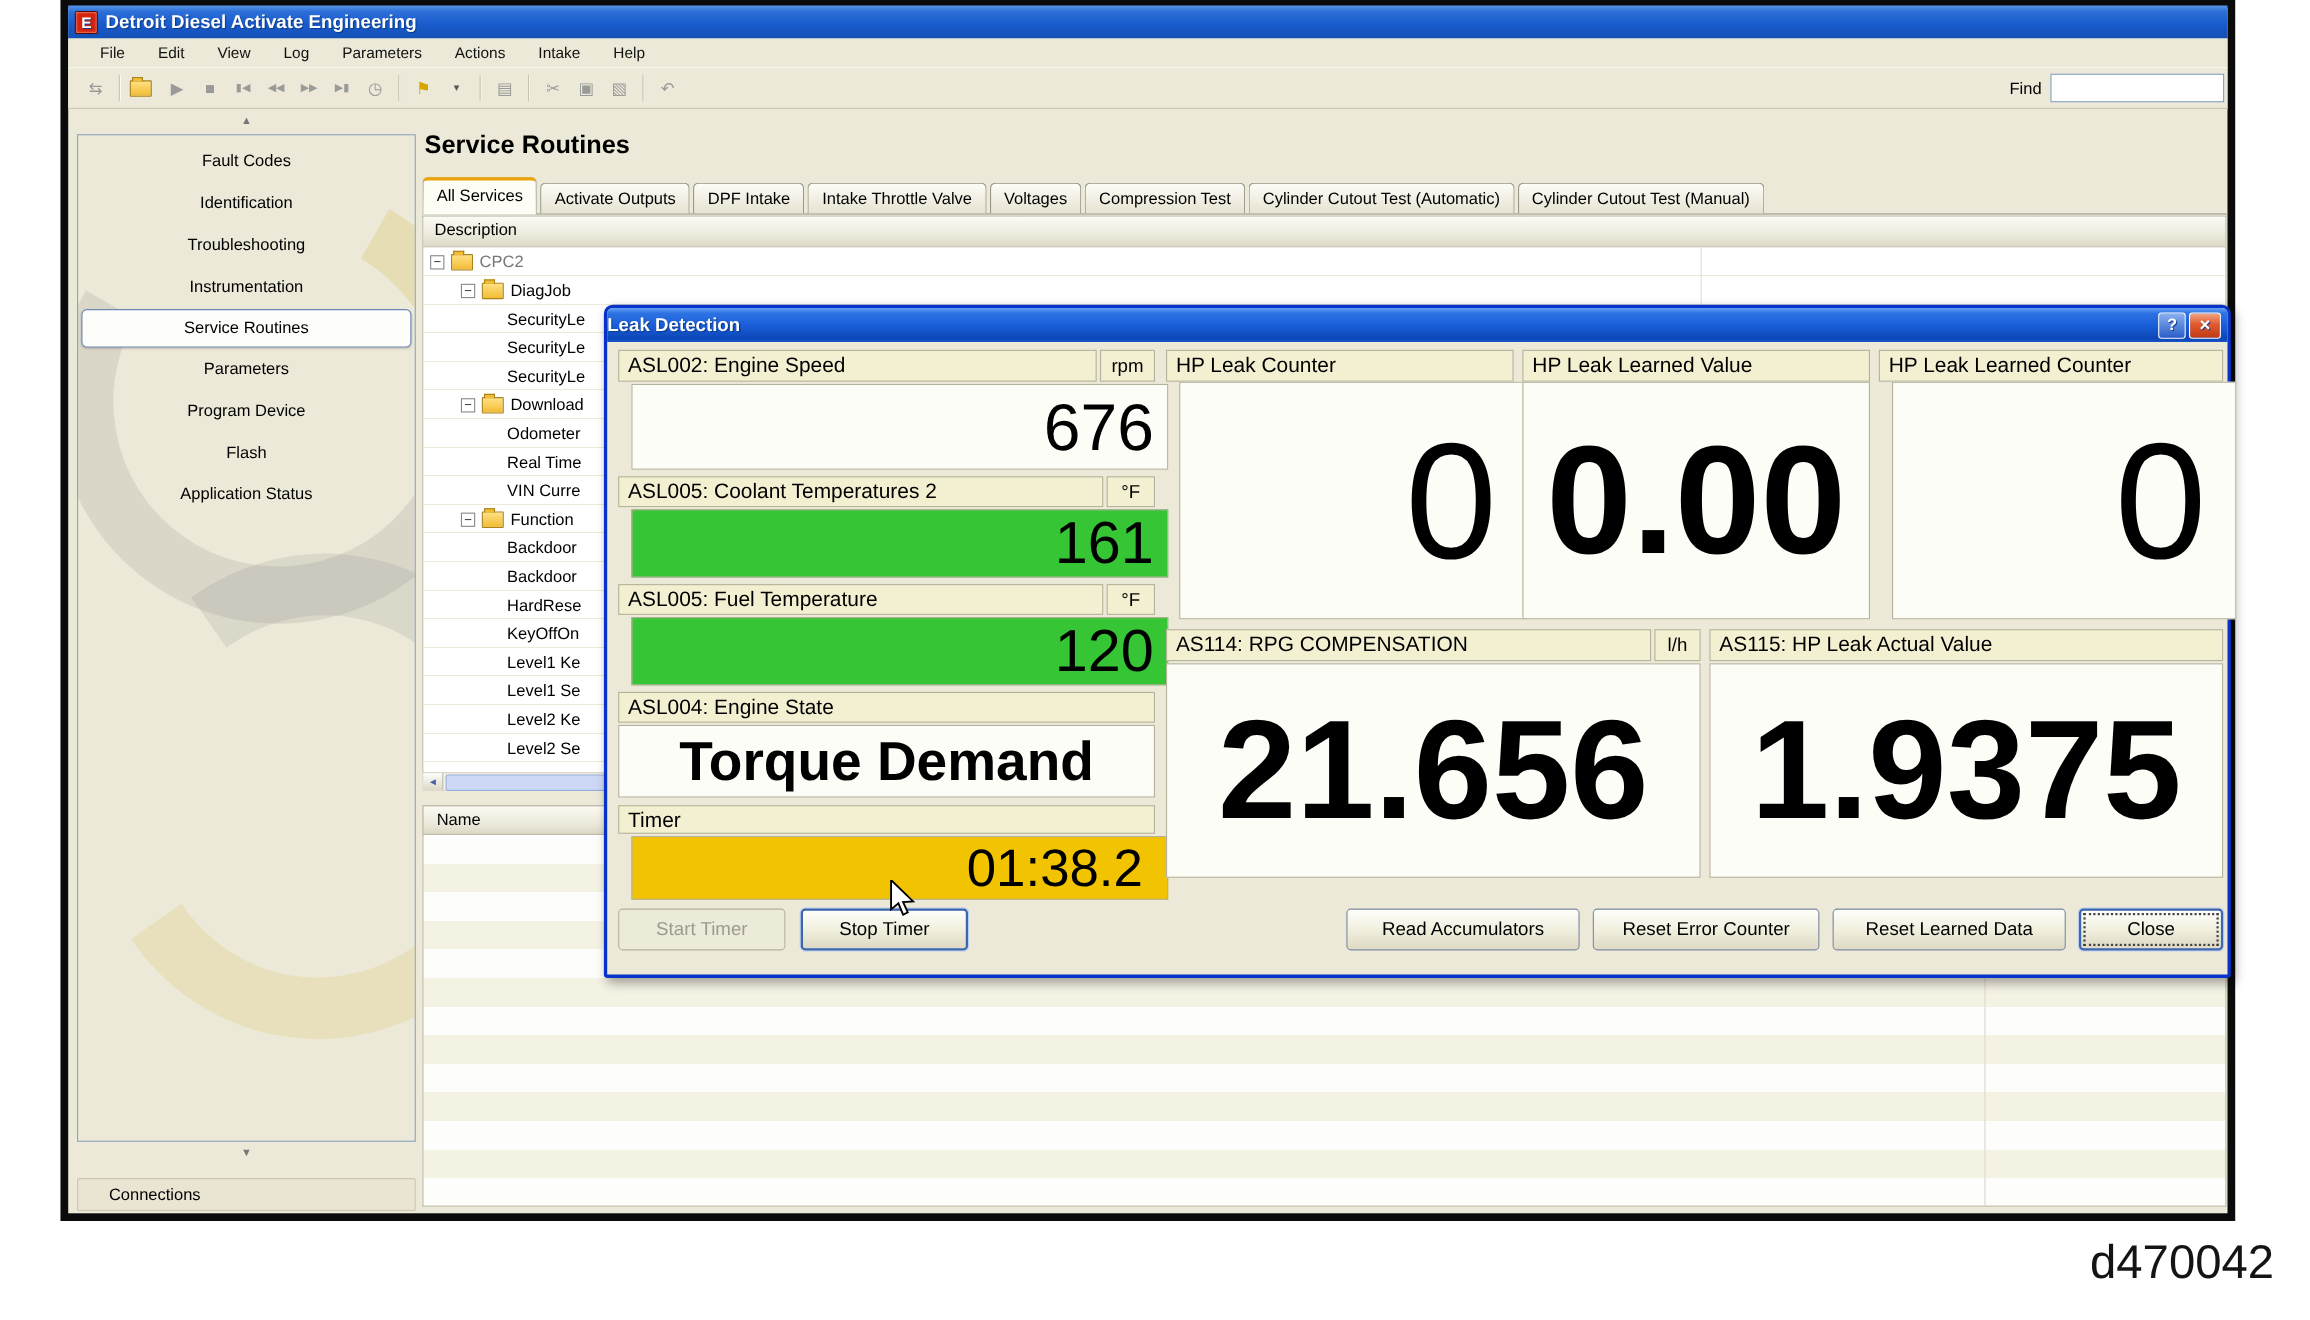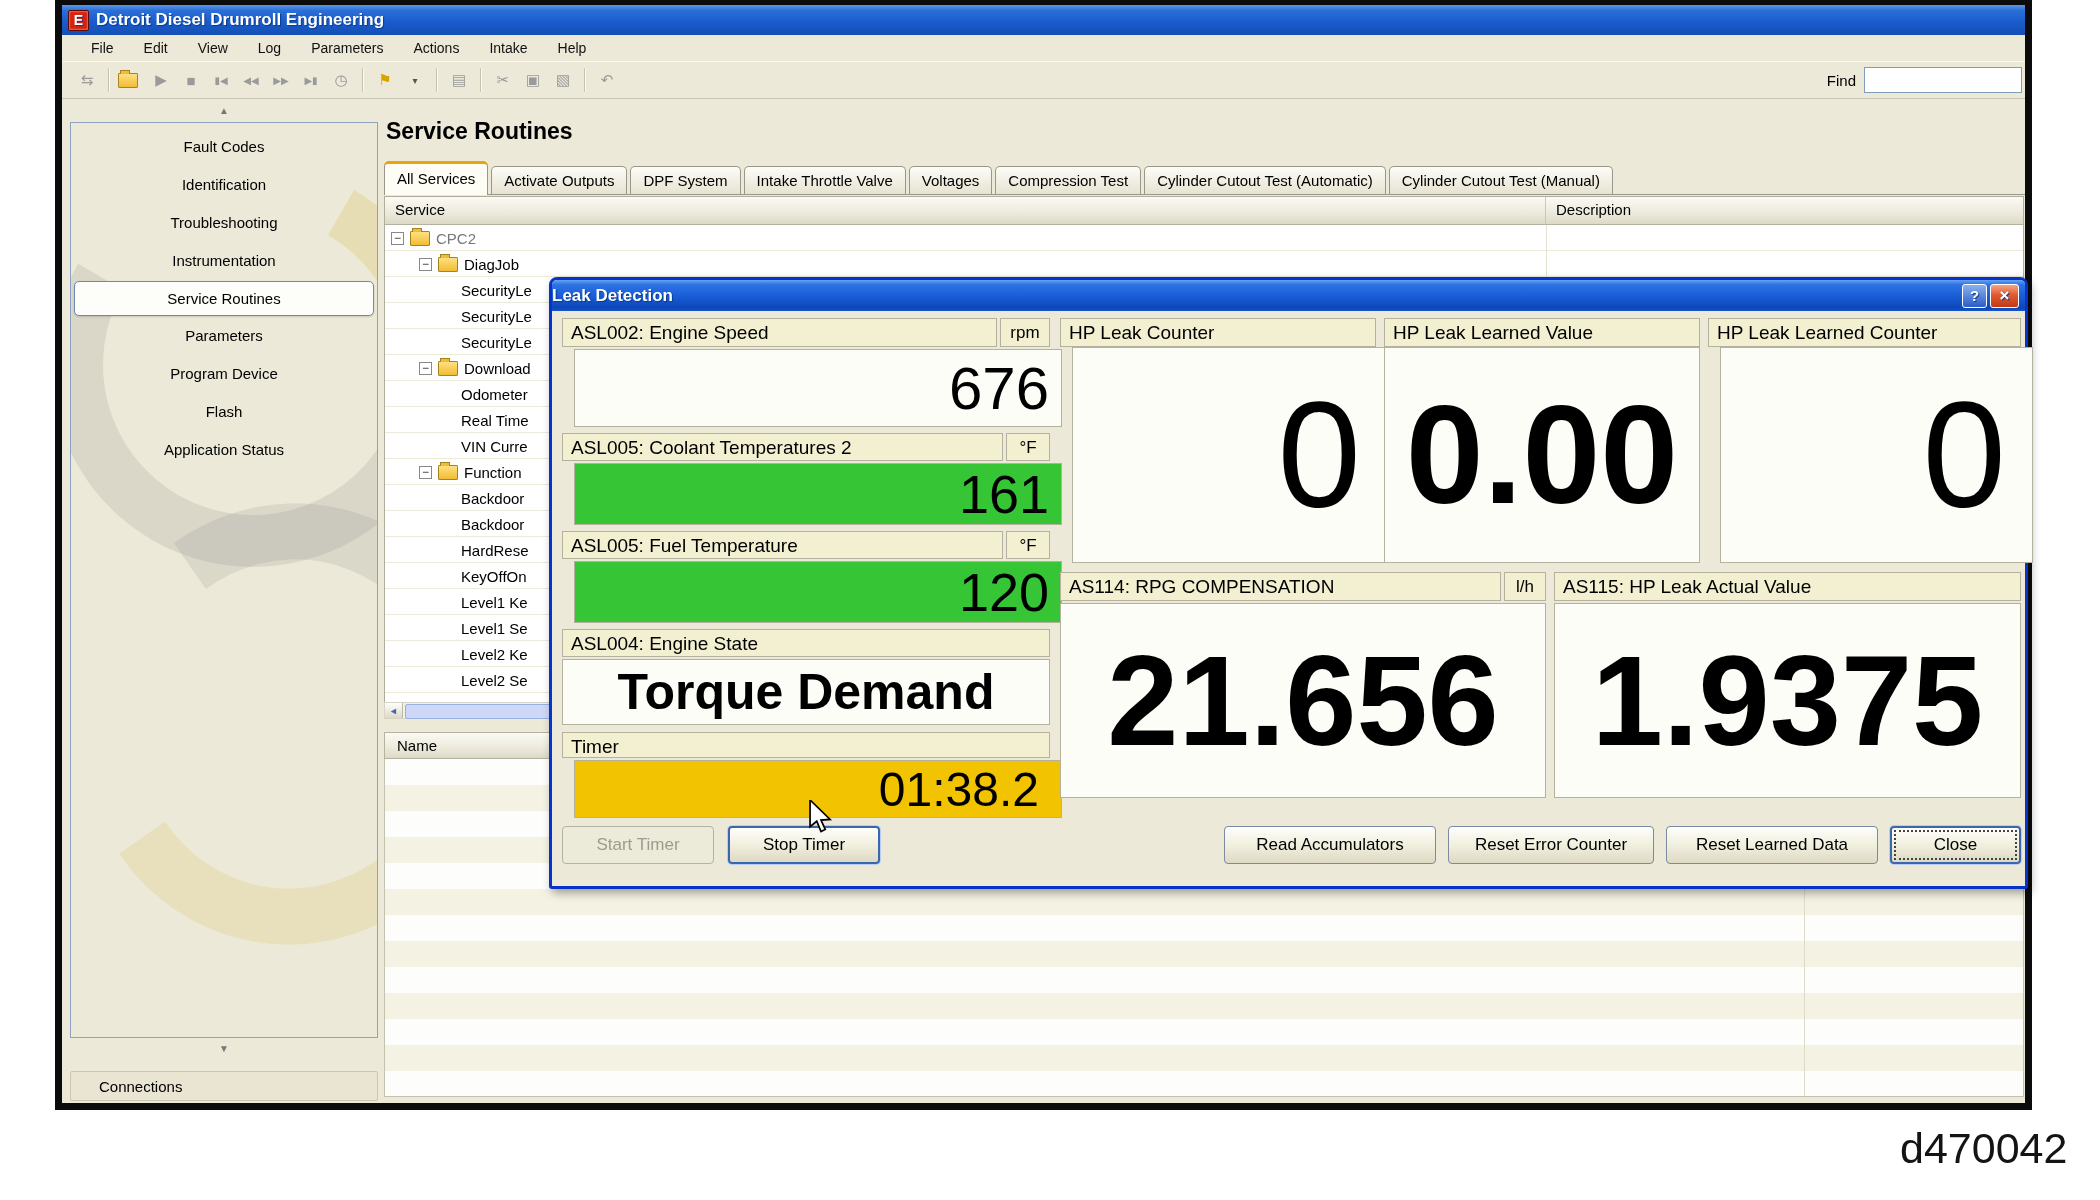--- a/index.html
+++ b/index.html
@@ -123,21 +123,21 @@
   #cursor{left:808px;top:800px;z-index:30;}
   #fig-label{top:1124px;left:1900px;width:132px;text-align:right;font-size:43px;color:#141414;}
 </style>
 </head>
 <body>
 
 <div id="frame" class="abs"></div>
 
 <div id="titlebar" class="abs">
   <div class="app-ico">E</div>
-  <div>Detroit Diesel Drumroll Engineering</div>
+  <div>Detroit Diesel Activate Engineering</div>
 </div>
 
 <div id="menubar" class="abs">
     <div class="menu-item">File</div>
     <div class="menu-item">Edit</div>
     <div class="menu-item">View</div>
     <div class="menu-item">Log</div>
     <div class="menu-item">Parameters</div>
     <div class="menu-item">Actions</div>
     <div class="menu-item">Intake</div>
@@ -196,31 +196,30 @@
     </div>
   <div id="scroll-down" class="scroll-btn">▼</div>
   <div id="connections-bar">Connections</div>
 </div>
 
 <div id="content" class="abs">
   <div class="page-title">Service Routines</div>
   <div id="tabstrip">
       <div class="tab active">All Services</div>
       <div class="tab">Activate Outputs</div>
-      <div class="tab">DPF System</div>
+      <div class="tab">DPF Intake</div>
       <div class="tab">Intake Throttle Valve</div>
       <div class="tab">Voltages</div>
       <div class="tab">Compression Test</div>
       <div class="tab">Cylinder Cutout Test (Automatic)</div>
       <div class="tab">Cylinder Cutout Test (Manual)</div>
     </div>
 
   <div class="svc-table">
     <div class="col-head-row">
-      <div class="col-head c1">Service</div>
       <div class="col-head">Description</div>
     </div>
     <div class="tree-body" id="tree-body">
       <div class="col-divider"></div>
     <div class="tree-row" style="padding-left:6px">
           <span class="expander">−</span>
           <span class="folder-ico"></span>
           <span class="tree-label muted">CPC2</span>
         </div>
         <div class="tree-row" style="padding-left:34px">

